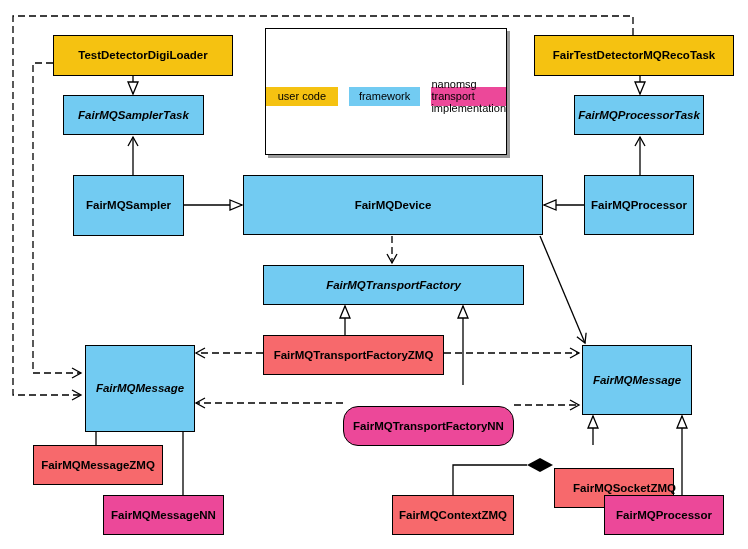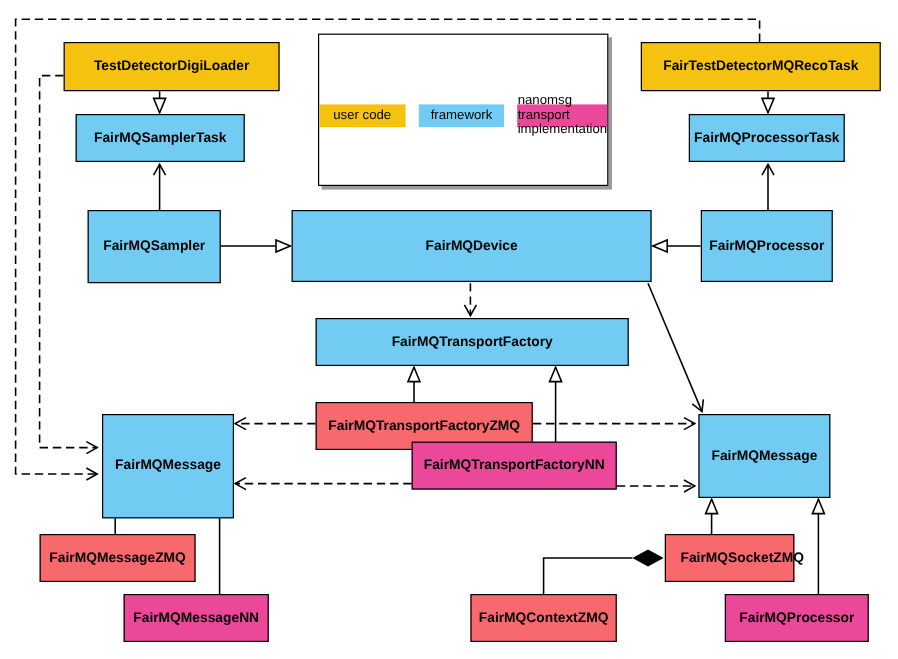--- a/index.html
+++ b/index.html
@@ -6,21 +6,21 @@
   .stage{
     position:relative;width:748px;height:549px;background:#ffffff;
     font-family:"Liberation Sans","DejaVu Sans",sans-serif;overflow:hidden;
   }
   svg.wires{position:absolute;left:0;top:0;width:748px;height:549px;}
   .node{
     position:absolute;box-sizing:border-box;border:1.5px solid #000;
     display:flex;align-items:center;justify-content:center;text-align:center;
     font-weight:700;font-size:11.5px;color:#000;line-height:1.1;padding:2px;
   }
-  .abstract{}
+  .abstract{font-style:italic;}
   .c-user{background:#f5c211;}
   .c-fw{background:#72cbf2;}
   .c-zmq{background:#f7696c;}
   .c-nn{background:#ec4899;}
   .legend{
     position:absolute;left:265px;top:28px;width:242px;height:127px;
     box-sizing:border-box;background:#fff;border:1.5px solid #000;
     box-shadow:3px 3px 0 #9b9b9b;
     display:flex;flex-direction:row;align-items:center;
     padding-top:9px;gap:11px;
@@ -83,22 +83,22 @@
 
   <div class="node c-user" style="left:53px;top:35px;width:180px;height:41px;">TestDetectorDigiLoader</div>
   <div class="node c-user" style="left:534px;top:35px;width:200px;height:41px;">FairTestDetectorMQRecoTask</div>
   <div class="node c-fw abstract" style="left:63px;top:95px;width:141px;height:40px;">FairMQSamplerTask</div>
   <div class="node c-fw abstract" style="left:574px;top:95px;width:130px;height:40px;">FairMQProcessorTask</div>
   <div class="node c-fw" style="left:73px;top:175px;width:111px;height:61px;">FairMQSampler</div>
   <div class="node c-fw" style="left:243px;top:175px;width:300px;height:60px;">FairMQDevice</div>
   <div class="node c-fw" style="left:584px;top:175px;width:110px;height:60px;">FairMQProcessor</div>
   <div class="node c-fw abstract" style="left:263px;top:265px;width:261px;height:40px;">FairMQTransportFactory</div>
   <div class="node c-zmq" style="left:263px;top:335px;width:181px;height:40px;text-align:right;">FairMQTransportFactoryZMQ</div>
-  <div class="node c-nn" style="left:343px;top:368px;width:171px;height:40px;">FairMQTransportFactoryNN</div>
+  <div class="node c-nn" style="left:343px;top:406px;width:171px;height:40px;border-radius:15px;">FairMQTransportFactoryNN</div>
   <div class="node c-fw abstract" style="left:85px;top:345px;width:110px;height:87px;">FairMQMessage</div>
   <div class="node c-fw abstract" style="left:582px;top:345px;width:110px;height:70px;">FairMQMessage</div>
   <div class="node c-zmq" style="left:33px;top:445px;width:130px;height:40px;">FairMQMessageZMQ</div>
   <div class="node c-nn" style="left:103px;top:495px;width:121px;height:40px;">FairMQMessageNN</div>
-  <div class="node c-zmq" style="left:554px;top:445px;width:108px;height:40px;padding-left:23px;">FairMQSocketZMQ</div>
+  <div class="node c-zmq" style="left:554px;top:468px;width:120px;height:40px;padding-left:23px;">FairMQSocketZMQ</div>
   <div class="node c-nn" style="left:604px;top:495px;width:120px;height:40px;">FairMQProcessor</div>
   <div class="node c-zmq" style="left:392px;top:495px;width:122px;height:40px;">FairMQContextZMQ</div>
 
 </div>
 
 </body></html>

